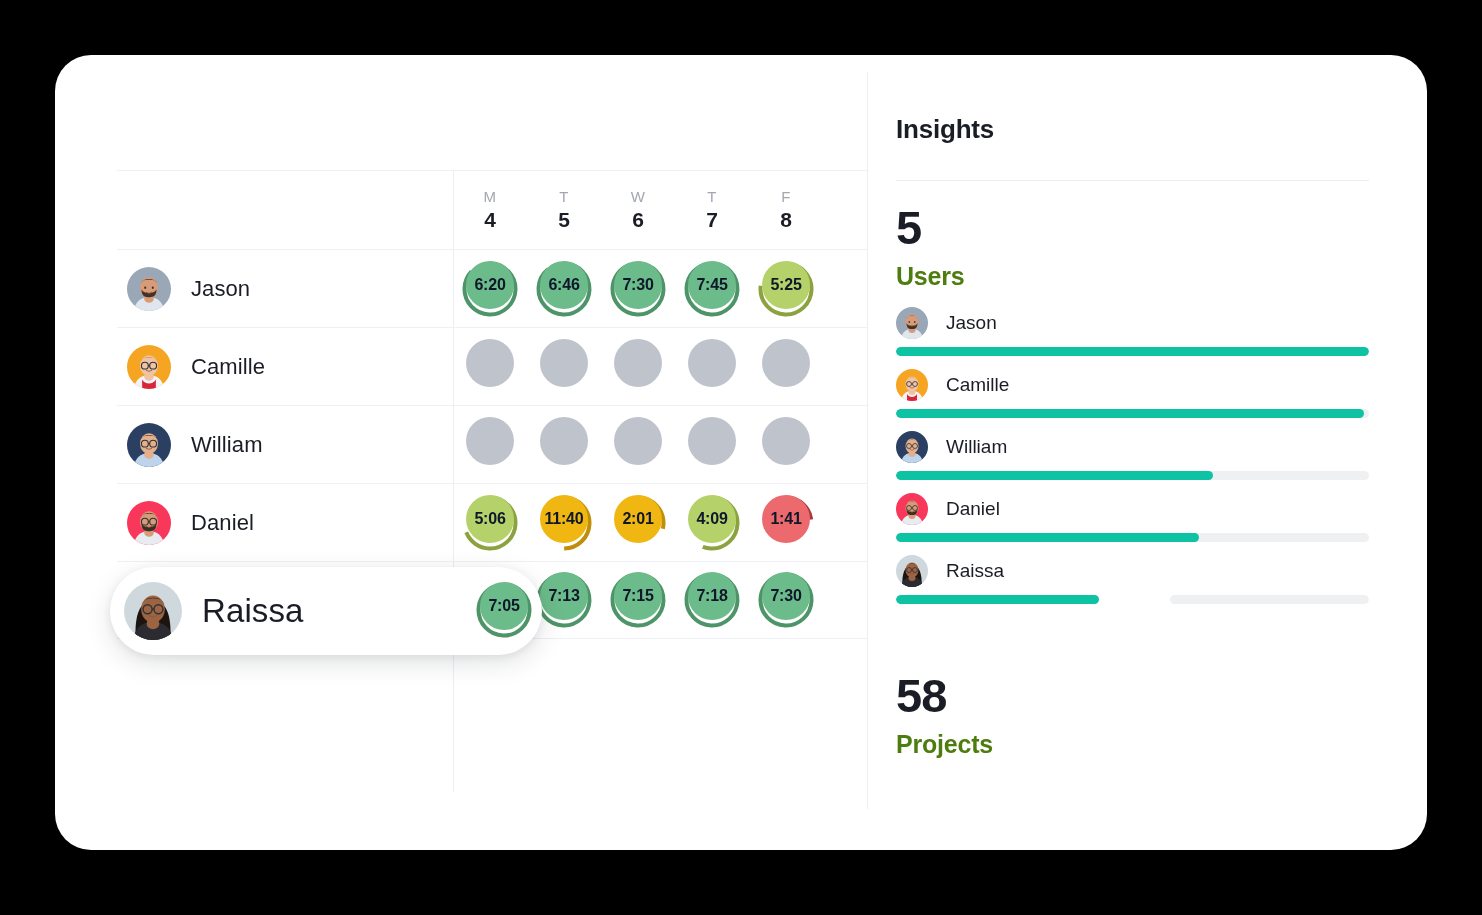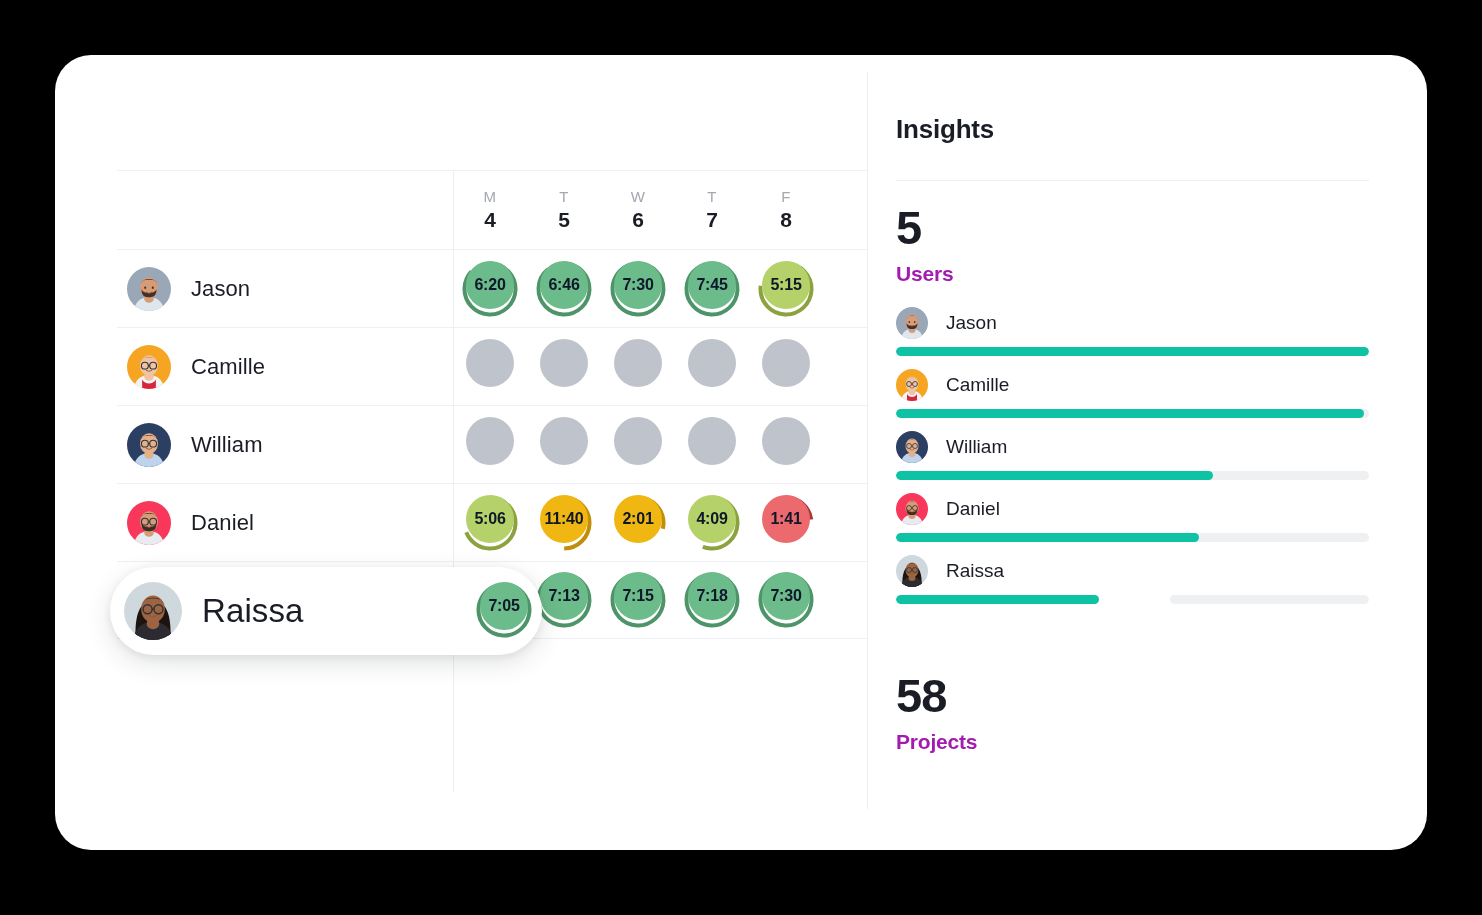--- a/index.html
+++ b/index.html
@@ -197,23 +197,23 @@
   .big-num {
     position: absolute;
     font-size: 47px;
     font-weight: 700;
     color: #1b1d26;
     letter-spacing: -1px;
     line-height: 1;
   }
   .big-label {
     position: absolute;
-    font-size: 21px;
+    font-size: 25px;
     font-weight: 700;
-    color: #a21caf;
+    color: #4d7c0f;
     letter-spacing: -.2px;
   }
   #users-num { left: 29px; top: 149px; }
   #users-label { left: 29px; top: 207px; }
   #projects-num { left: 29px; top: 617px; }
   #projects-label { left: 29px; top: 675px; }
 
   .user-list {
     position: absolute;
     left: 29px; top: 248px;
@@ -377,21 +377,21 @@
         <circle cx="28" cy="28" r="25.5" fill="none" stroke="#4e9469" stroke-width="4" stroke-dasharray="155.4 4.8" transform="rotate(-88 28 28)" stroke-linecap="butt"></circle>
       </svg>
       <div class="disc" style="background:#6cbb8a">7:45</div>
     </div>
             </div>
             <div class="cell">
               <div class="bubble">
       <svg width="56" height="56" viewBox="0 0 56 56">
         <circle cx="28" cy="28" r="25.5" fill="none" stroke="#8ca23f" stroke-width="4" stroke-dasharray="121.8 38.5" transform="rotate(-88 28 28)" stroke-linecap="butt"></circle>
       </svg>
-      <div class="disc" style="background:#b5d16a">5:15</div>
+      <div class="disc" style="background:#b5d16a">5:25</div>
     </div>
             </div>
           </div>
         </div>
         <div class="row">
     <div class="row-head">
       <div class="avatar">
               <svg viewBox="0 0 64 64" preserveAspectRatio="xMidYMid slice">
     <rect width="64" height="64" fill="#f6a523"></rect>
 

